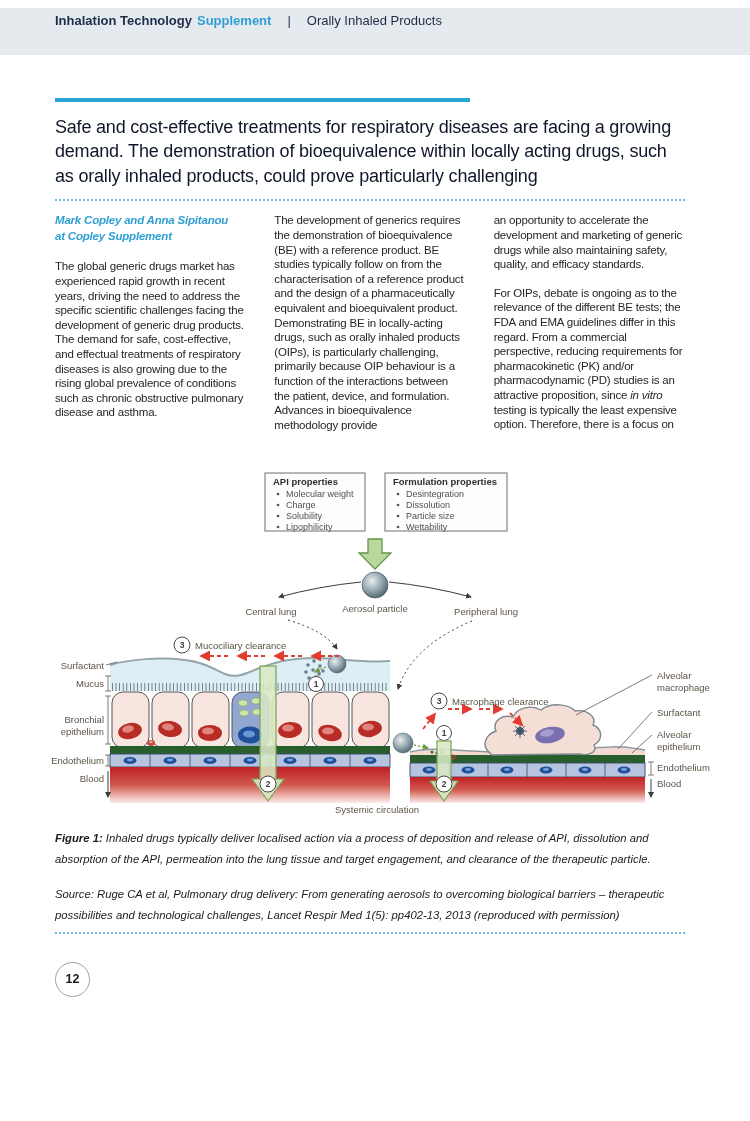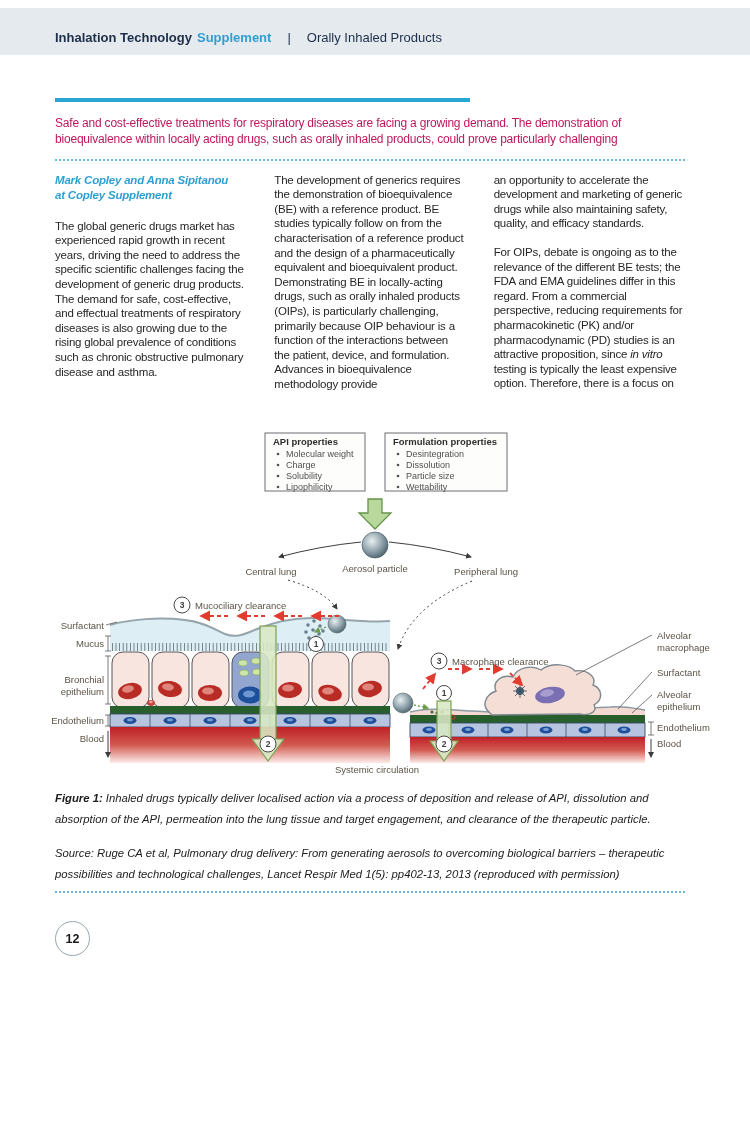--- a/index.html
+++ b/index.html
@@ -3,37 +3,37 @@
 <meta charset="utf-8">
 <style>
   * { margin:0; padding:0; box-sizing:border-box; }
   html,body { background:#ffffff; }
   body {
     width:750px; height:1121px; position:relative; overflow:hidden;
     font-family:"Liberation Sans", sans-serif; color:#2b2b2b;
   }
   .header-band {
     margin-top:8px; height:47px; background:#e4eaee;
-    display:flex; align-items:flex-end; padding:0 0 10px 55px;
+    display:flex; align-items:flex-end; padding:0 0 27px 55px;
     font-size:13px;
   }
   .header-band .pub { color:#1e2d49; font-weight:bold; }
   .header-band .sup { color:#2e9fd2; font-weight:bold; margin-left:5px; }
   .header-band .sep { color:#1e2d49; margin:0 16px; font-weight:normal; }
   .header-band .sec { color:#1e2d49; }
   .content { padding:0 65px 0 55px; }
   .rule { width:415px; height:2px; background:#2aa6d5; }
   .rule.top { margin-top:43px; }
   h1 {
     font-size:54px; font-weight:300; color:#141414; letter-spacing:-1.5px;
     line-height:1.07; margin:10px 0 12px 0;
   }
   .standfirst {
-    margin-top:13px; font-size:12px; letter-spacing:-0.2px;
-    line-height:1.36; color:#be185d; max-width:640px;
+    margin-top:13px; font-size:18px; letter-spacing:-0.2px;
+    line-height:1.36; color:#0f172a; max-width:640px;
   }
   .dotted { border-bottom:2px dotted #6db9dc; margin-top:11px; width:630px; }
   .columns { display:flex; gap:28px; margin-top:12px; height:248px; overflow:hidden; }
   .col { width:196px; font-size:11.5px; line-height:1.27; letter-spacing:-0.2px; color:#262626; }
   .byline { color:#2e9fd2; font-style:italic; font-weight:bold; line-height:1.35; margin-bottom:15px; }
   .col p + p { margin-top:14px; }
   .figure-wrap { margin-left:-35px; margin-top:2px; }
   .caption { font-size:11.3px; font-style:italic; color:#1c1c1c; line-height:1.85; max-width:650px; margin-top:6px; }
   .caption .cap-label { font-weight:bold; }
   .source { font-size:11.3px; font-style:italic; color:#1c1c1c; line-height:1.85; max-width:650px; margin-top:14px; }

